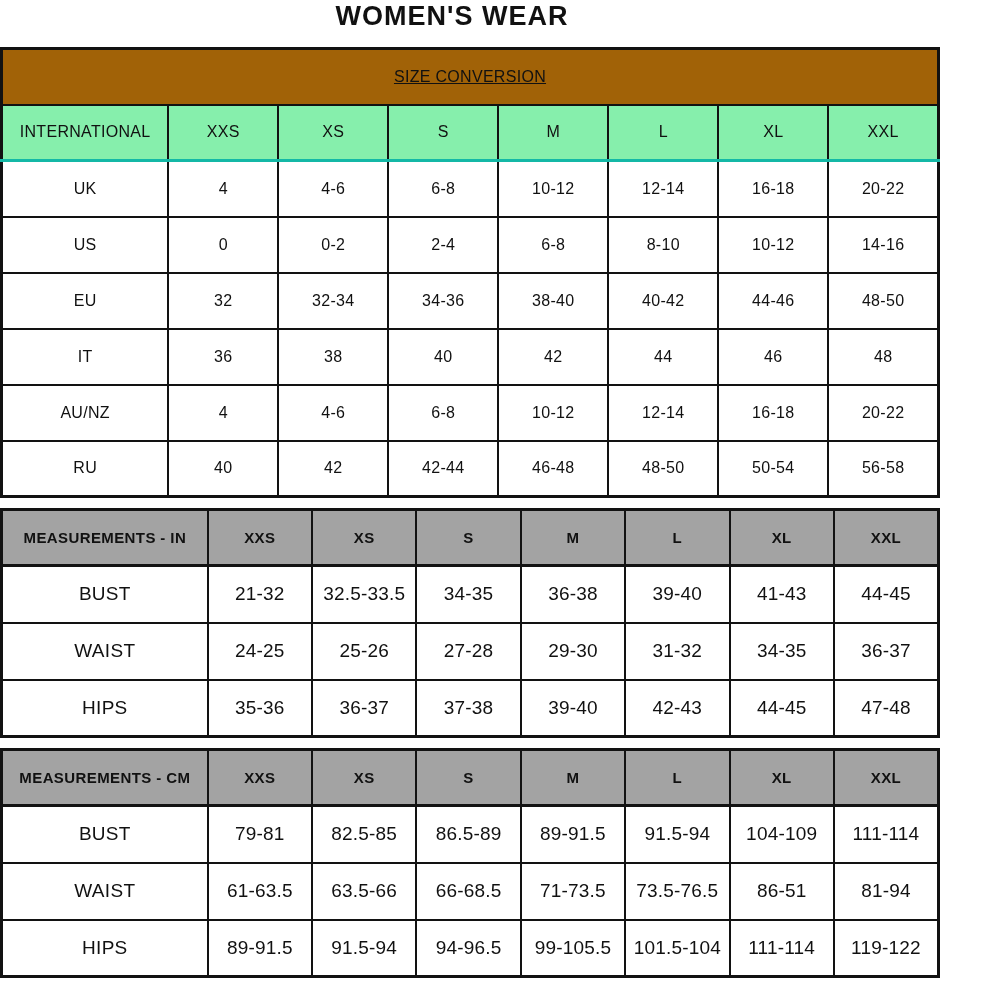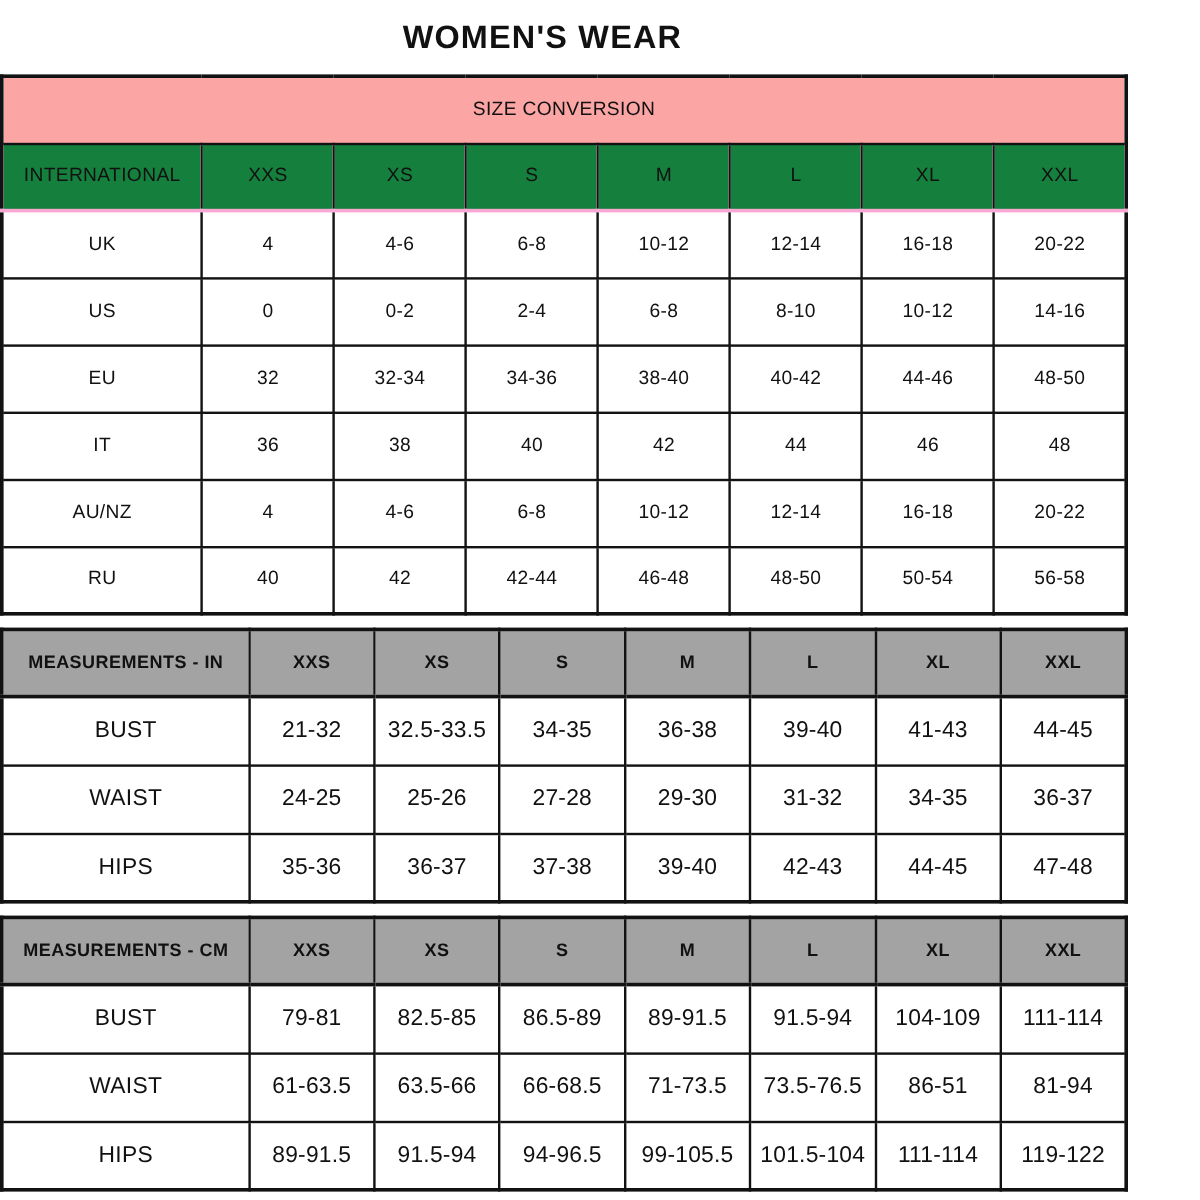--- a/index.html
+++ b/index.html
@@ -2,21 +2,21 @@
 <html><head>
 <meta charset="utf-8">
 <style>
   * { margin: 0; padding: 0; box-sizing: border-box; }
   html, body {
     width: 1000px; height: 1000px;
     background: #ffffff;
     font-family: "Liberation Sans", sans-serif;
     color: #111111;
   }
-  .sheet { width: 904px; height: 1000px; padding-top: 16px; }
+  .sheet { width: 904px; height: 1000px; padding-top: 1px; }
   .page-title {
     text-align: center;
     font-size: 27px;
     font-weight: 700;
     letter-spacing: 1px;
     color: #111111;
     margin-bottom: 15px;
   }
   table.size-table {
     width: 940px;
@@ -28,30 +28,31 @@
   table.size-table th, table.size-table td {
     border: 2px solid #121212;
     text-align: center;
     vertical-align: middle;
     font-weight: normal;
     color: #111111;
     overflow: hidden;
   }
   
   th.banner {
-    background: #fca5a5;
+    background: #a16207;
     height: 50px;
     font-size: 15px;
     font-weight: 700;
     letter-spacing: 0.6px;
     border-bottom: 3px solid #121212;
+    text-decoration: underline;
   }
   
   #t1 th, #t1 td { height: 56px; font-size: 16px; letter-spacing: 0.3px; }
-  #t1 thead tr.header-row th { background: #15803d; border-bottom: 3px solid #f9a8d4; }
+  #t1 thead tr.header-row th { background: #86efac; border-bottom: 3px solid #14b8a6; }
   
   #t2 thead th, #t3 thead th {
     background: #a3a3a3;
     height: 56px;
     font-size: 15px;
     font-weight: 700;
     letter-spacing: 0.4px;
     border-bottom: 3px solid #121212;
   }
   #t2 tbody th, #t3 tbody th { height: 57px; font-size: 19px; letter-spacing: 0.3px; }

